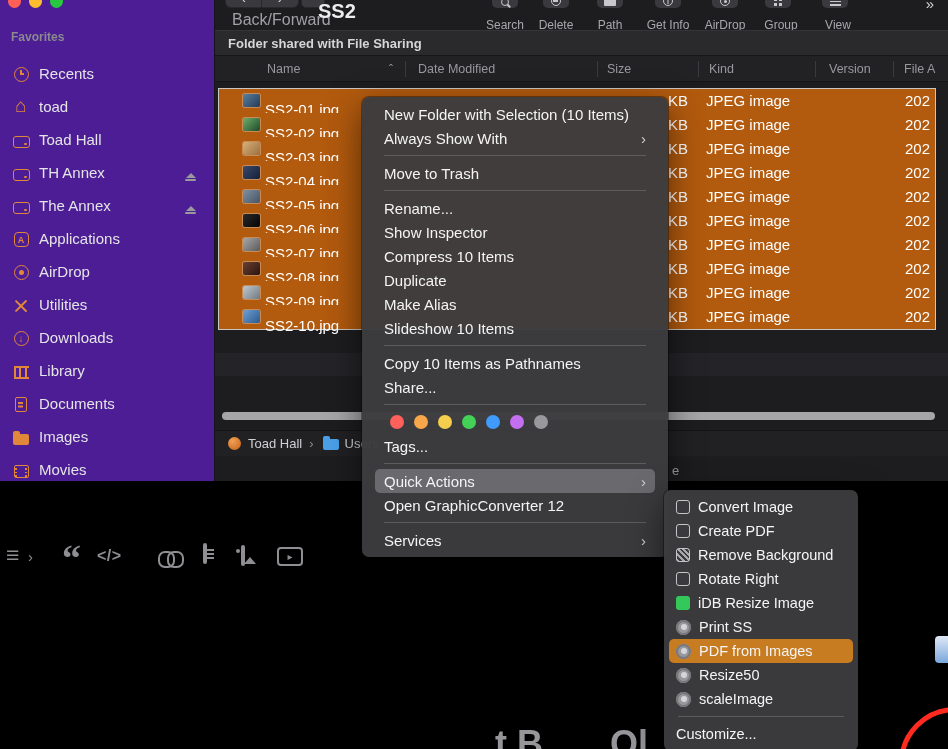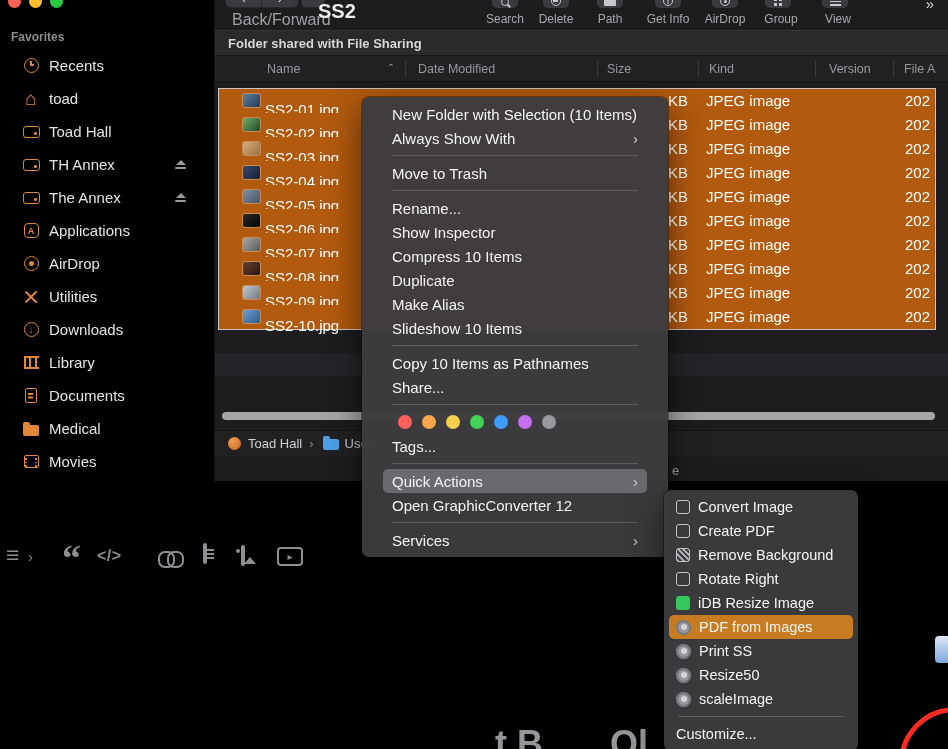--- a/index.html
+++ b/index.html
@@ -8,26 +8,26 @@
     --accent:#e0873a;
   }
   *{box-sizing:border-box;margin:0;padding:0}
   body{background:#000;font-family:"Liberation Sans",sans-serif}
   .screen{position:relative;width:948px;height:749px;overflow:hidden;background:#000}
 
   
   .finder{position:absolute;left:0;top:0;width:948px;height:481px;background:#1d1d1f}
 
   
-  .sidebar{position:absolute;left:0;top:0;width:215px;height:100%;background:#000000;border-right:1px solid #151517}
+  .sidebar{position:absolute;left:0;top:0;width:215px;height:100%;background:#4c1d95;border-right:1px solid #151517}
   .tl{position:absolute;left:8px;top:-5px;display:flex;gap:8px}
   .tl-dot{width:13px;height:13px;border-radius:50%;background:#555}
   .sb-section{position:absolute;left:11px;top:30px;font-size:12px;color:#8a8a8f;font-weight:600}
   .sb-list{position:absolute;left:0;top:49px;width:100%}
-  .sb-item{height:33px;display:flex;align-items:center;padding:0 20px;color:#e4e4e6;font-size:15px}
+  .sb-item{height:33px;display:flex;align-items:flex-end;padding:0 10px;color:#e4e4e6;font-size:15px}
   .sb-icon{width:22px;margin-right:7px;display:flex;justify-content:center;align-items:center;color:var(--accent);flex:none}
 
   
   .ic-clock{width:15px;height:15px;border:1.7px solid var(--accent);border-radius:50%;position:relative}
   .ic-clock::after{content:"";position:absolute;left:5.4px;top:2px;width:1.7px;height:5px;background:var(--accent)}
   .ic-clock::before{content:"";position:absolute;left:5.4px;top:5.4px;width:4px;height:1.7px;background:var(--accent)}
   .ic-home{font-size:19px;line-height:1;color:var(--accent)}
   .ic-drive{width:17px;height:12px;border:1.7px solid var(--accent);border-radius:3px;position:relative}
   .ic-drive::after{content:"";position:absolute;right:2px;bottom:2px;width:2.4px;height:2.4px;border-radius:50%;background:var(--accent)}
   .ic-app{width:15px;height:15px;border:1.6px solid var(--accent);border-radius:4px;display:flex;align-items:center;justify-content:center;font-size:9px;font-weight:700;color:var(--accent)}
@@ -58,21 +58,21 @@
   .bf{position:absolute;left:10px;top:-12px;display:flex}
   .bf-seg{width:37px;height:20px;background:#3a3a3e;border:1px solid #29292c;display:flex;align-items:flex-end;justify-content:center;color:#d8d8da;font-size:14px;line-height:1.2}
   .bf-seg:first-child{border-radius:6px 0 0 6px}
   .bf-seg:last-child{border-radius:0 6px 6px 0;border-left:none}
   .bf-label{position:absolute;left:17px;top:11px;font-size:16px;color:#a0a0a5}
   .proxy{position:absolute;left:86px;top:-12px;width:24px;height:20px;background:#3a3a3e;border:1px solid #29292c;border-radius:5px;display:flex;align-items:flex-end;justify-content:center;color:#a8a8ac;font-size:10px}
   .title{position:absolute;left:103px;top:0;font-size:20px;font-weight:700;color:#ececee}
   .tb-item{position:absolute;width:64px;text-align:center;top:0}
   .tb-boxwrap{display:flex;justify-content:center;align-items:flex-end;gap:2px;margin-top:-10px;height:18px}
   .tb-box{width:26px;height:18px;background:#3a3a3e;border-radius:5px;display:flex;align-items:flex-end;justify-content:center;overflow:hidden;padding-bottom:2px}
-  .tb-label{display:block;margin-top:4px;font-size:12px;color:#a8a8ad}
+  .tb-label{display:block;margin-top:10px;font-size:12px;color:#a8a8ad}
   .dd{font-size:10px;color:#c8c8cc;line-height:1}
   .g-search{width:8px;height:8px;border:1.5px solid #c8c8cc;border-radius:50%;position:relative}
   .g-search::after{content:"";position:absolute;width:4px;height:1.5px;background:#c8c8cc;transform:rotate(45deg);right:-3px;bottom:-1px}
   .g-delete{width:10px;height:10px;border:1.5px solid #c8c8cc;border-radius:50%;position:relative}
   .g-delete::after{content:"";position:absolute;left:1.4px;top:3.4px;width:4.4px;height:1.5px;background:#c8c8cc}
   .g-path{width:12px;height:8px;background:#c8c8cc;border-radius:0 1px 1px 1px;position:relative}
   .g-path::before{content:"";position:absolute;top:-2px;left:0;width:5px;height:2px;background:#c8c8cc;border-radius:1px 1px 0 0}
   .g-info{width:10px;height:10px;border:1.4px solid #c8c8cc;border-radius:50%;display:flex;align-items:center;justify-content:center;font-size:7px;color:#c8c8cc;font-weight:700}
   .g-airdrop{width:10px;height:10px;border:1.4px solid #c8c8cc;border-radius:50%;display:flex;align-items:center;justify-content:center}
   .g-airdrop::after{content:"";width:3px;height:3px;border-radius:50%;background:#c8c8cc}
@@ -113,21 +113,21 @@
 
   
   .pathbar{position:absolute;left:0;top:430px;right:0;height:26px;background:#212124;border-top:1px solid #141416;display:flex;align-items:center;font-size:13px;color:#cfcfd2}
   .vol-dot{width:13px;height:13px;border-radius:50%;background:radial-gradient(circle at 35% 30%,#f2a054,#c3631a);margin:0 7px 0 13px;flex:none}
   .path-chev{margin:0 7px;color:#8a8a8f}
   .ic-folder-blue{width:16px;height:11px;background:#4aa0e8;border-radius:0 2px 2px 2px;position:relative;margin:2px 6px 0 2px;flex:none}
   .ic-folder-blue::before{content:"";position:absolute;top:-3px;left:0;width:7px;height:3px;background:#4aa0e8;border-radius:2px 2px 0 0}
   .partial-e{position:absolute;left:457px;top:463px;font-size:13px;color:#a8a8ac}
 
   
-  .ctx{position:absolute;left:362px;top:97px;width:306px;background:rgba(60,60,62,0.97);border-radius:7px;padding:5px 16px;box-shadow:0 12px 34px rgba(0,0,0,0.55),0 0 0 1px rgba(0,0,0,0.35);z-index:20;font-size:15px;color:#f4f4f5}
+  .ctx{position:absolute;left:362px;top:97px;width:306px;background:rgba(60,60,62,0.97);border-radius:7px;padding:5px 8px;box-shadow:0 12px 34px rgba(0,0,0,0.55),0 0 0 1px rgba(0,0,0,0.35);z-index:20;font-size:15px;color:#f4f4f5}
   .mi{height:24px;display:flex;align-items:center;padding:0 14px}
   .mi .spacer{flex:1}
   .mi-chev{color:#d0d0d3;font-size:15px}
   .msep{height:1px;background:#5c5c5f;margin:5px 14px}
   .mi.hl-gray{background:#6a6a6e;margin:0 5px;padding:0 9px;border-radius:5px}
   .mi-tags{height:24px;display:flex;align-items:center;gap:10px;padding:0 20px}
   .tag-dot{width:14px;height:14px;border-radius:50%;background:#777}
 
   
   .sub{position:absolute;left:664px;top:490px;width:194px;background:rgba(60,60,62,0.97);border-radius:7px;padding:5px 0;box-shadow:0 12px 34px rgba(0,0,0,0.55),0 0 0 1px rgba(0,0,0,0.35);z-index:21;font-size:14.5px;color:#f4f4f5}
@@ -241,21 +241,21 @@
         <div class="sb-item">
           <span class="sb-icon">
               <span class="ic-docsheet"></span>
             </span>
           <span>Documents</span>
         </div>
         <div class="sb-item">
           <span class="sb-icon">
               <span class="ic-folder"></span>
             </span>
-          <span>Medical</span>
+          <span>Images</span>
         </div>
         <div class="sb-item">
           <span class="sb-icon">
               <span class="ic-film"></span>
             </span>
           <span>Movies</span>
         </div>
       </div>
     </div>
 
@@ -520,27 +520,27 @@
       <span>Remove Background</span>
     </div>
     <div class="smi">
       <span class="qa-sq"></span>
       <span>Rotate Right</span>
     </div>
     <div class="smi">
       <span class="qa-green"></span>
       <span>iDB Resize Image</span>
     </div>
+    <div class="smi">
+      <span class="qa-gear"></span>
+      <span>Print SS</span>
+    </div>
     <div class="smi hl-orange">
       <span class="qa-gear"></span>
       <span>PDF from Images</span>
-    </div>
-    <div class="smi">
-      <span class="qa-gear"></span>
-      <span>Print SS</span>
     </div>
     <div class="smi">
       <span class="qa-gear"></span>
       <span>Resize50</span>
     </div>
     <div class="smi">
       <span class="qa-gear"></span>
       <span>scaleImage</span>
     </div>
     <div class="msep"></div>

